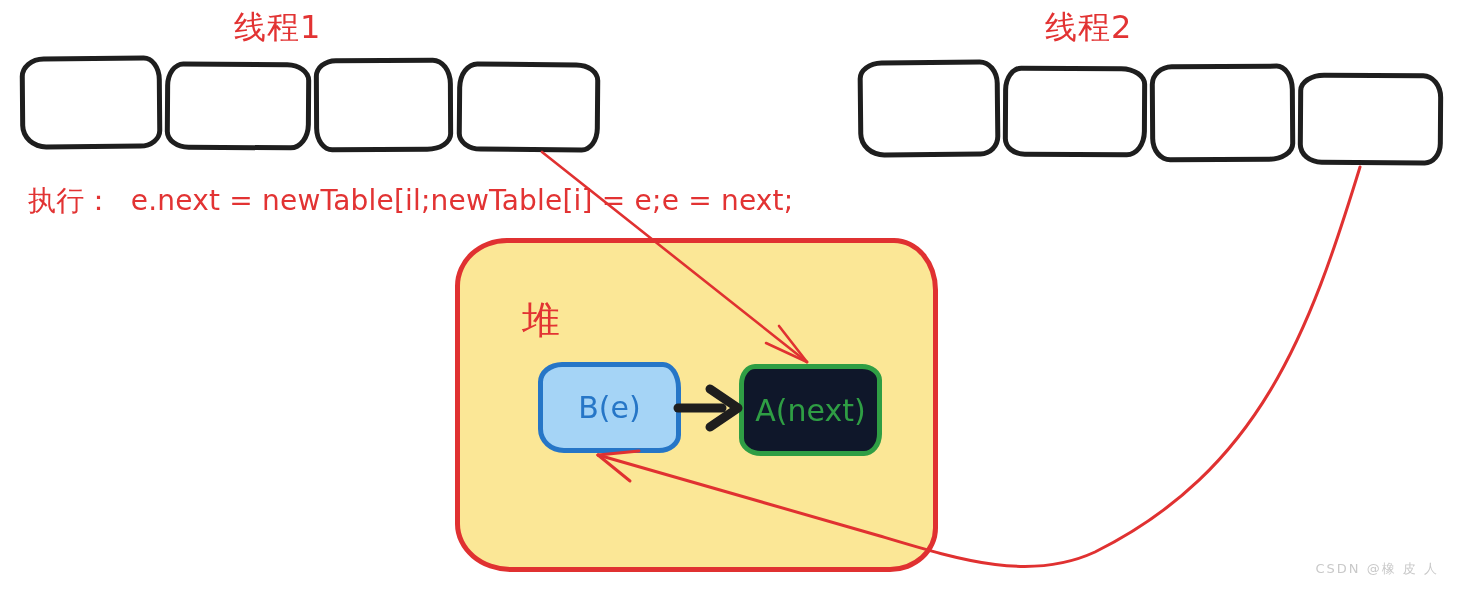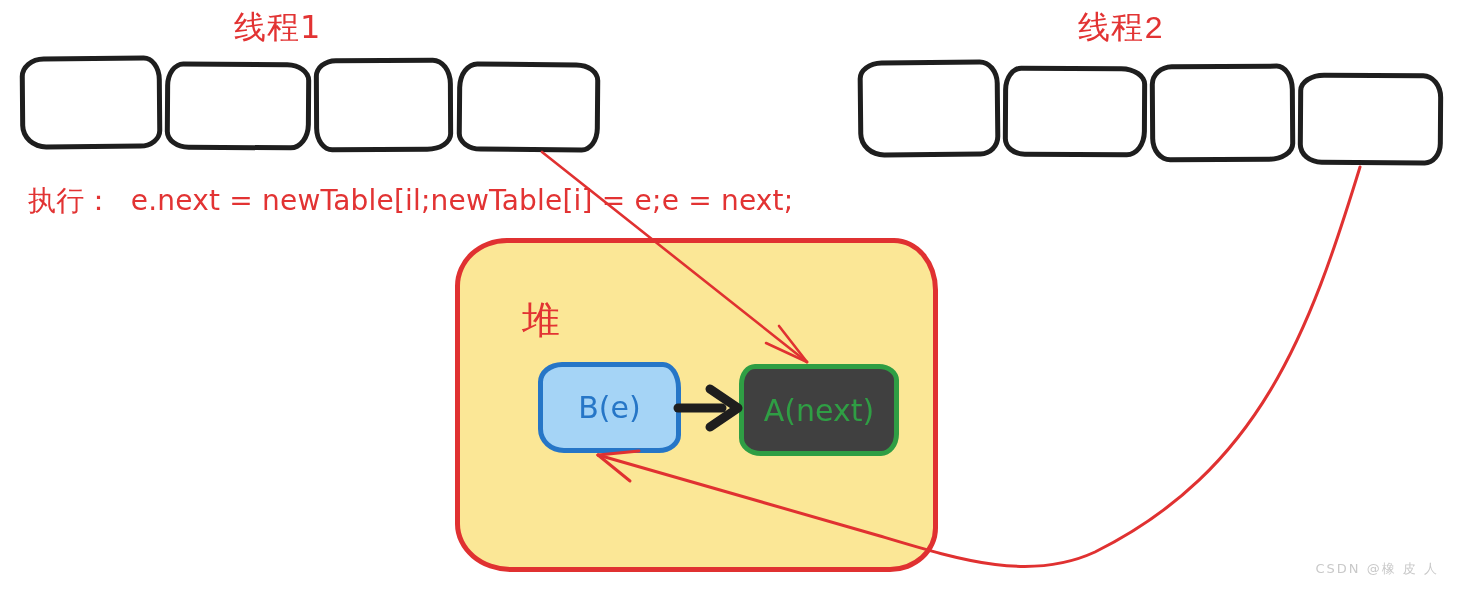--- a/index.html
+++ b/index.html
@@ -17,21 +17,21 @@
 
   .thread-title {
     position: absolute;
     top: 6px;
     font-size: 32px;
     color: #e23333;
     letter-spacing: 1px;
     white-space: nowrap;
   }
   .thread-title.t1 { left: 234px; }
-  .thread-title.t2 { left: 1078px; font-family: Liberation Mono, monospace; }
+  .thread-title.t2 { left: 1045px; }
 
   .slot {
     position: absolute;
     background: #ffffff;
     border: 5px solid #1e1e1e;
   }
   
   .s1-1 { left: 20px;  top: 56px; width: 142px; height: 93px; border-radius: 24px 18px 22px 26px / 20px 24px 18px 24px; transform: rotate(-0.5deg); }
   .s1-2 { left: 165px; top: 62px; width: 146px; height: 88px; border-radius: 18px 24px 20px 24px / 24px 18px 26px 18px; transform: rotate(0.4deg); }
   .s1-3 { left: 314px; top: 58px; width: 139px; height: 94px; border-radius: 22px 20px 26px 18px / 18px 26px 18px 24px; transform: rotate(-0.3deg); }
@@ -84,23 +84,23 @@
     height: 91px;
     background: #a5d4f6;
     border: 5px solid #2676c7;
     border-radius: 24px 18px 22px 26px / 20px 26px 18px 24px;
     color: #2676c7;
     margin-left: 8px;
   }
   .node-a {
     left: 279px; 
     top: 121px;  
-    width: 160px;
+    width: 143px;
     height: 92px;
-    background: #404040;
+    background: #0f172a;
     border: 5px solid #2f9e44;
     border-radius: 16px 20px 18px 22px / 20px 16px 22px 18px;
     color: #2f9e44;
   }
 
   svg.overlay {
     position: absolute;
     left: 0; top: 0;
     width: 1459px;
     height: 592px;

